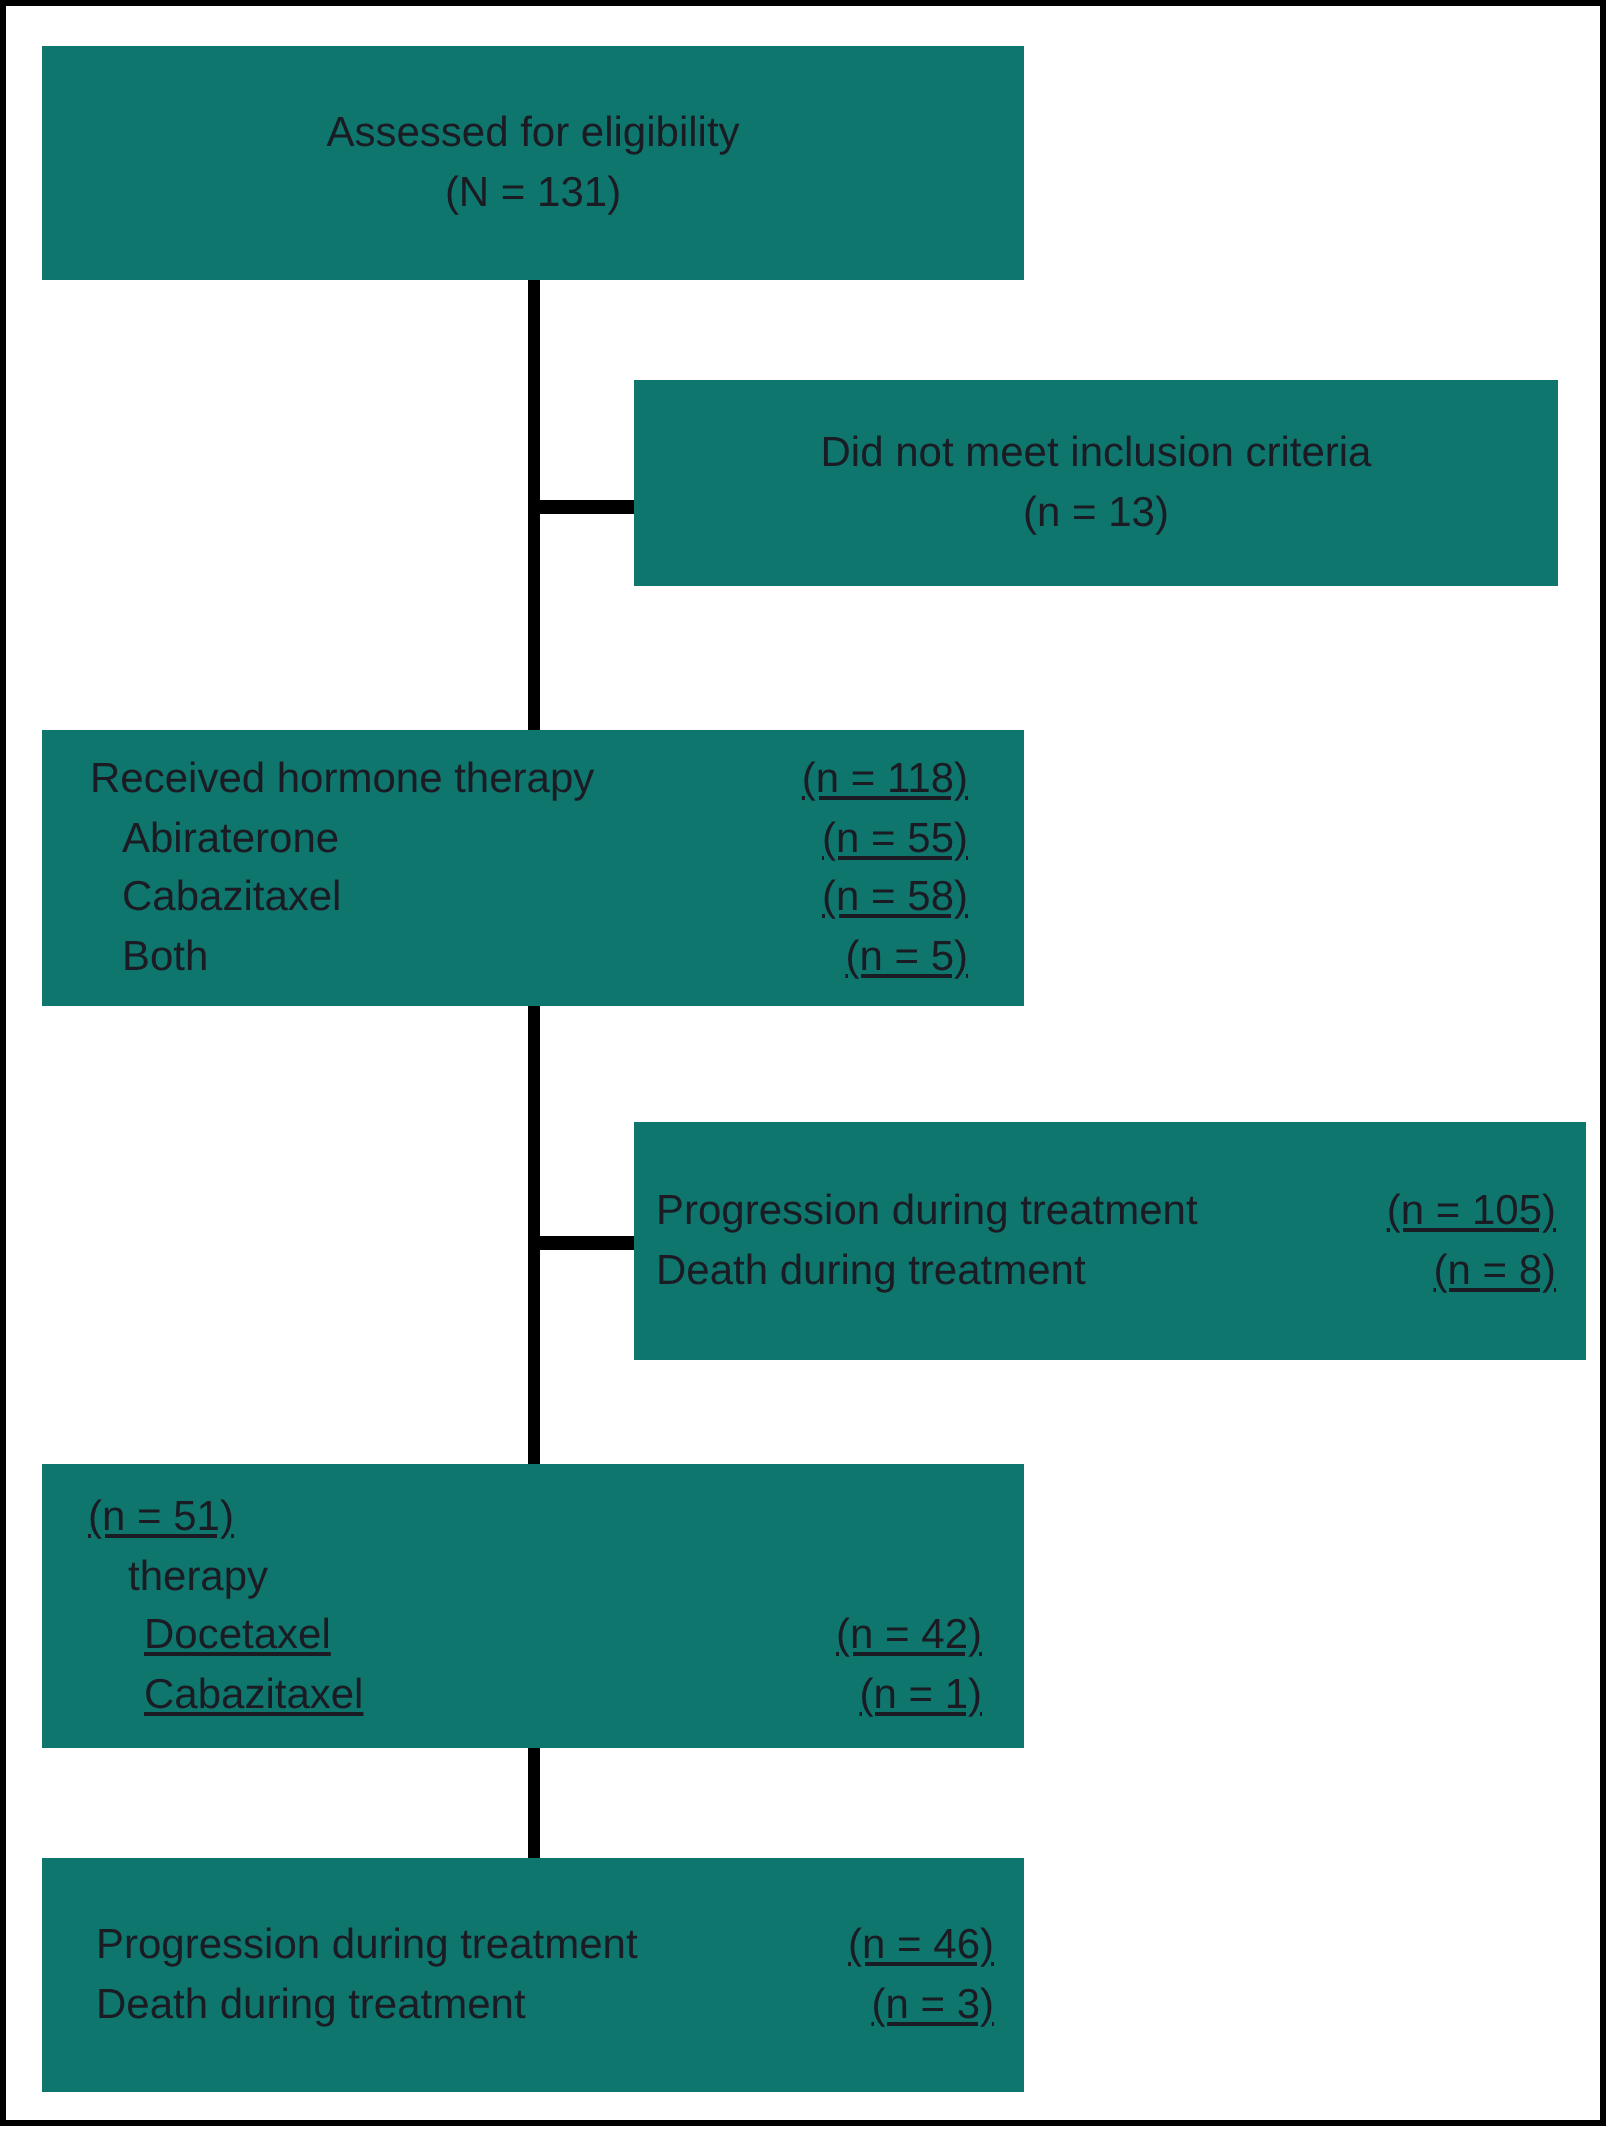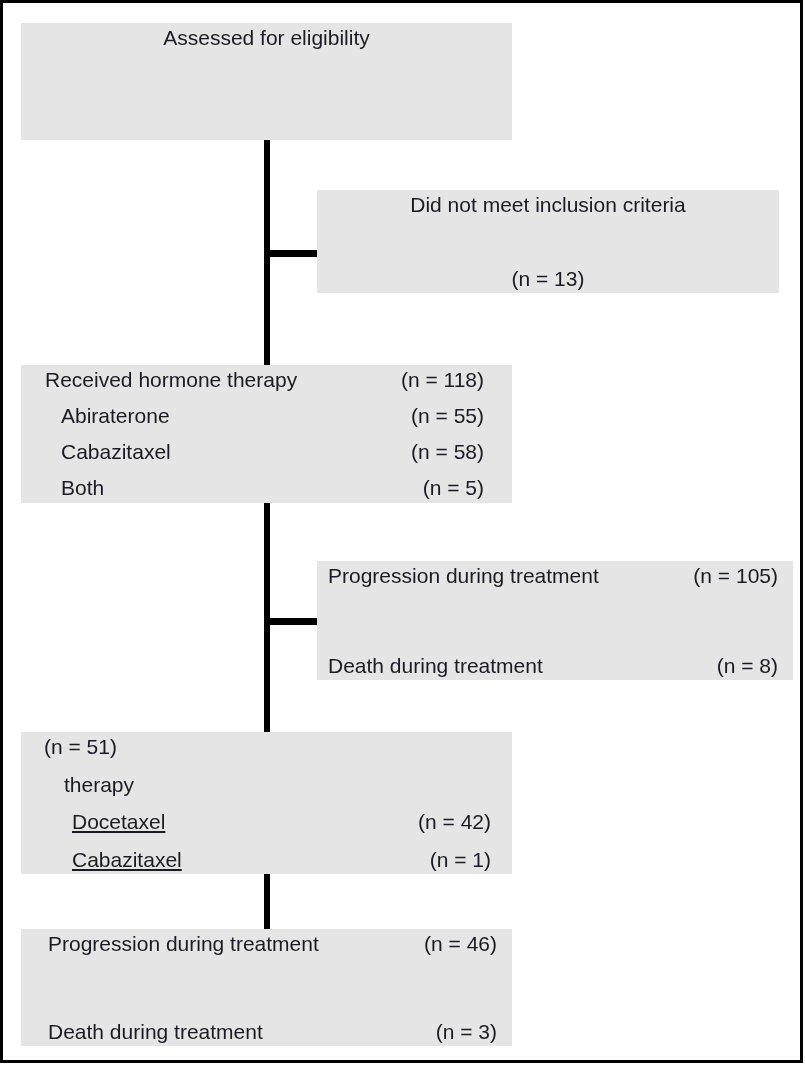--- a/index.html
+++ b/index.html
@@ -20,36 +20,36 @@
     position: absolute;
     left: 0;
     top: 0;
     width: 803px;
     height: 1063px;
     border: 3px solid #000000;
     box-sizing: border-box;
   }
   .box {
     position: absolute;
-    background: #e5e5e5;
+    background: #0f766e;
     font-size: 21px;
     line-height: 29.5px;
     display: flex;
     flex-direction: column;
-    justify-content: space-between;
+    justify-content: center;
     box-sizing: border-box;
   }
   .box.center { text-align: center; }
   .row {
     display: flex;
     justify-content: space-between;
     align-items: baseline;
     white-space: nowrap;
   }
-  .row .count { flex-shrink: 0; }
+  .row .count { flex-shrink: 0; text-decoration: underline; }
   .ind-16 { padding-left: 16px; }
   .ind-20 { padding-left: 20px; }
   .ind-28 { padding-left: 28px; text-decoration: underline; }
   .vline {
     position: absolute;
     left: 264px;
     width: 6px;
     background: #000000;
   }
   .hline {
@@ -80,20 +80,21 @@
   <div class="frame"></div>
 
   <div class="vline" id="v1"></div>
   <div class="hline" id="h1"></div>
   <div class="vline" id="v2"></div>
   <div class="hline" id="h2"></div>
   <div class="vline" id="v3"></div>
 
   <div class="box center" id="box-assessed">
     <div>Assessed for eligibility</div>
+    <div>(N = 131)</div>
   </div>
 
   <div class="box center" id="box-excluded">
     <div>Did not meet inclusion criteria</div>
     <div>(n = 13)</div>
   </div>
 
   <div class="box" id="box-hormone">
     <div class="row">
       <span>Received hormone therapy</span>

